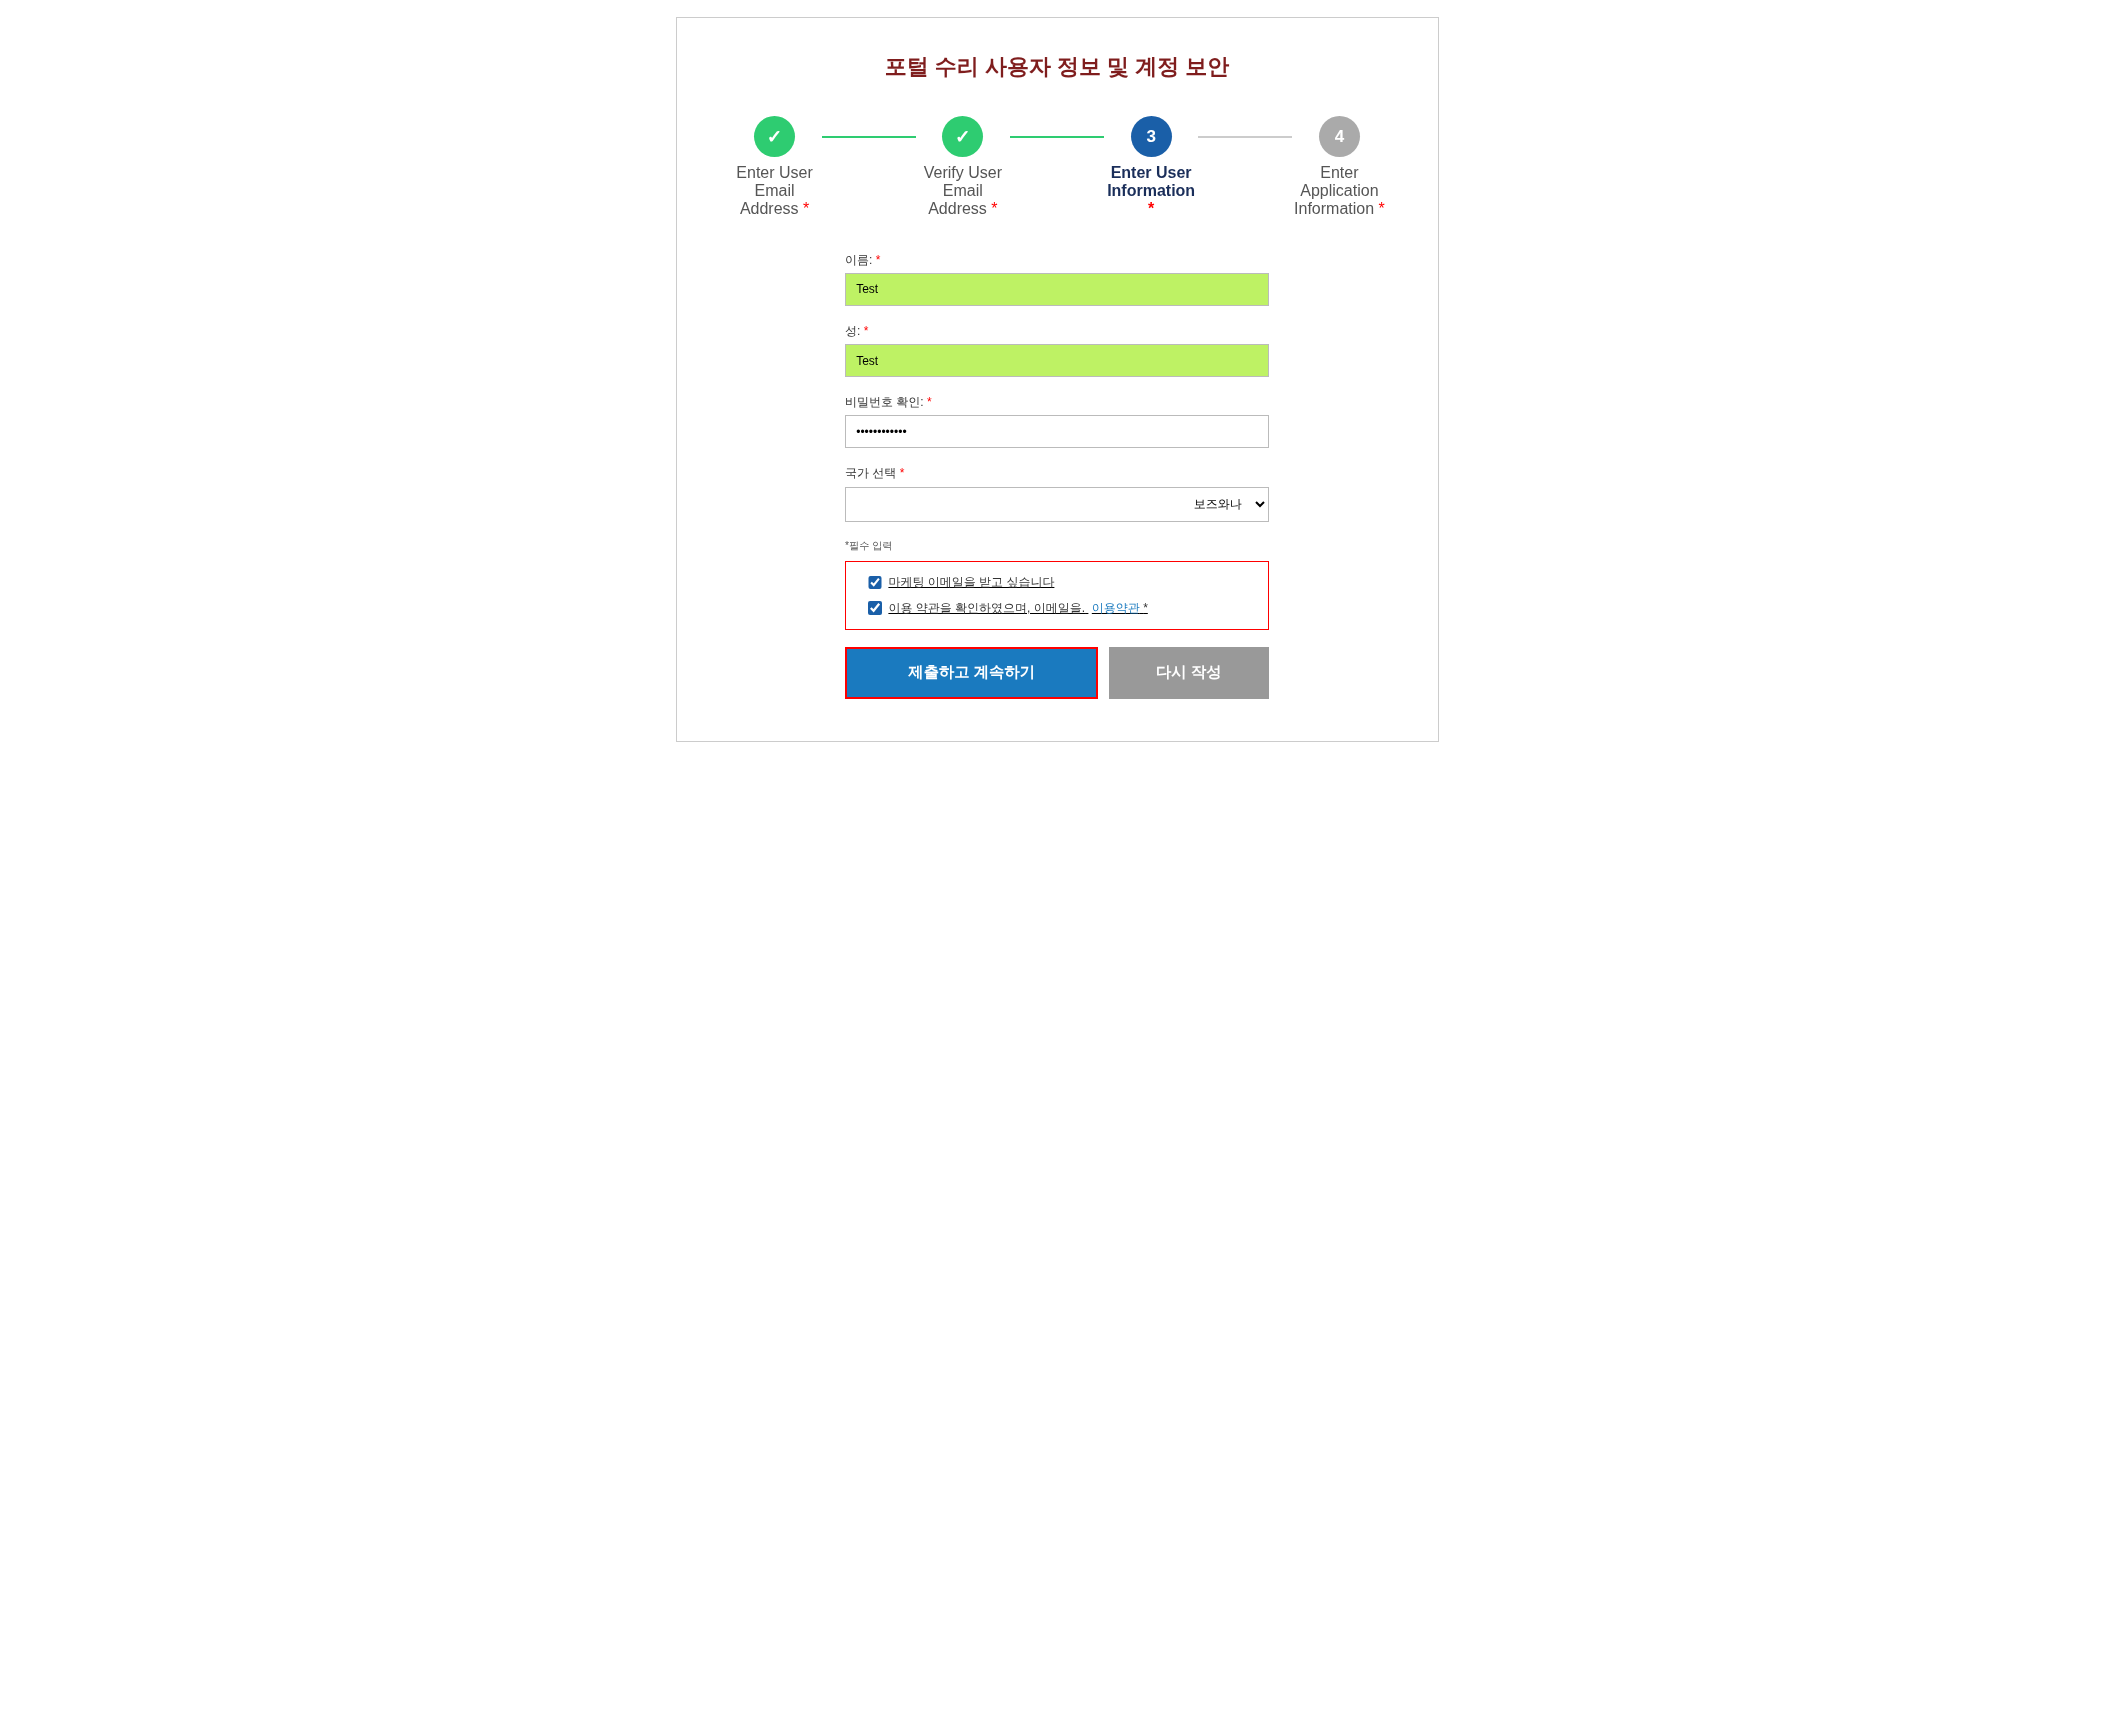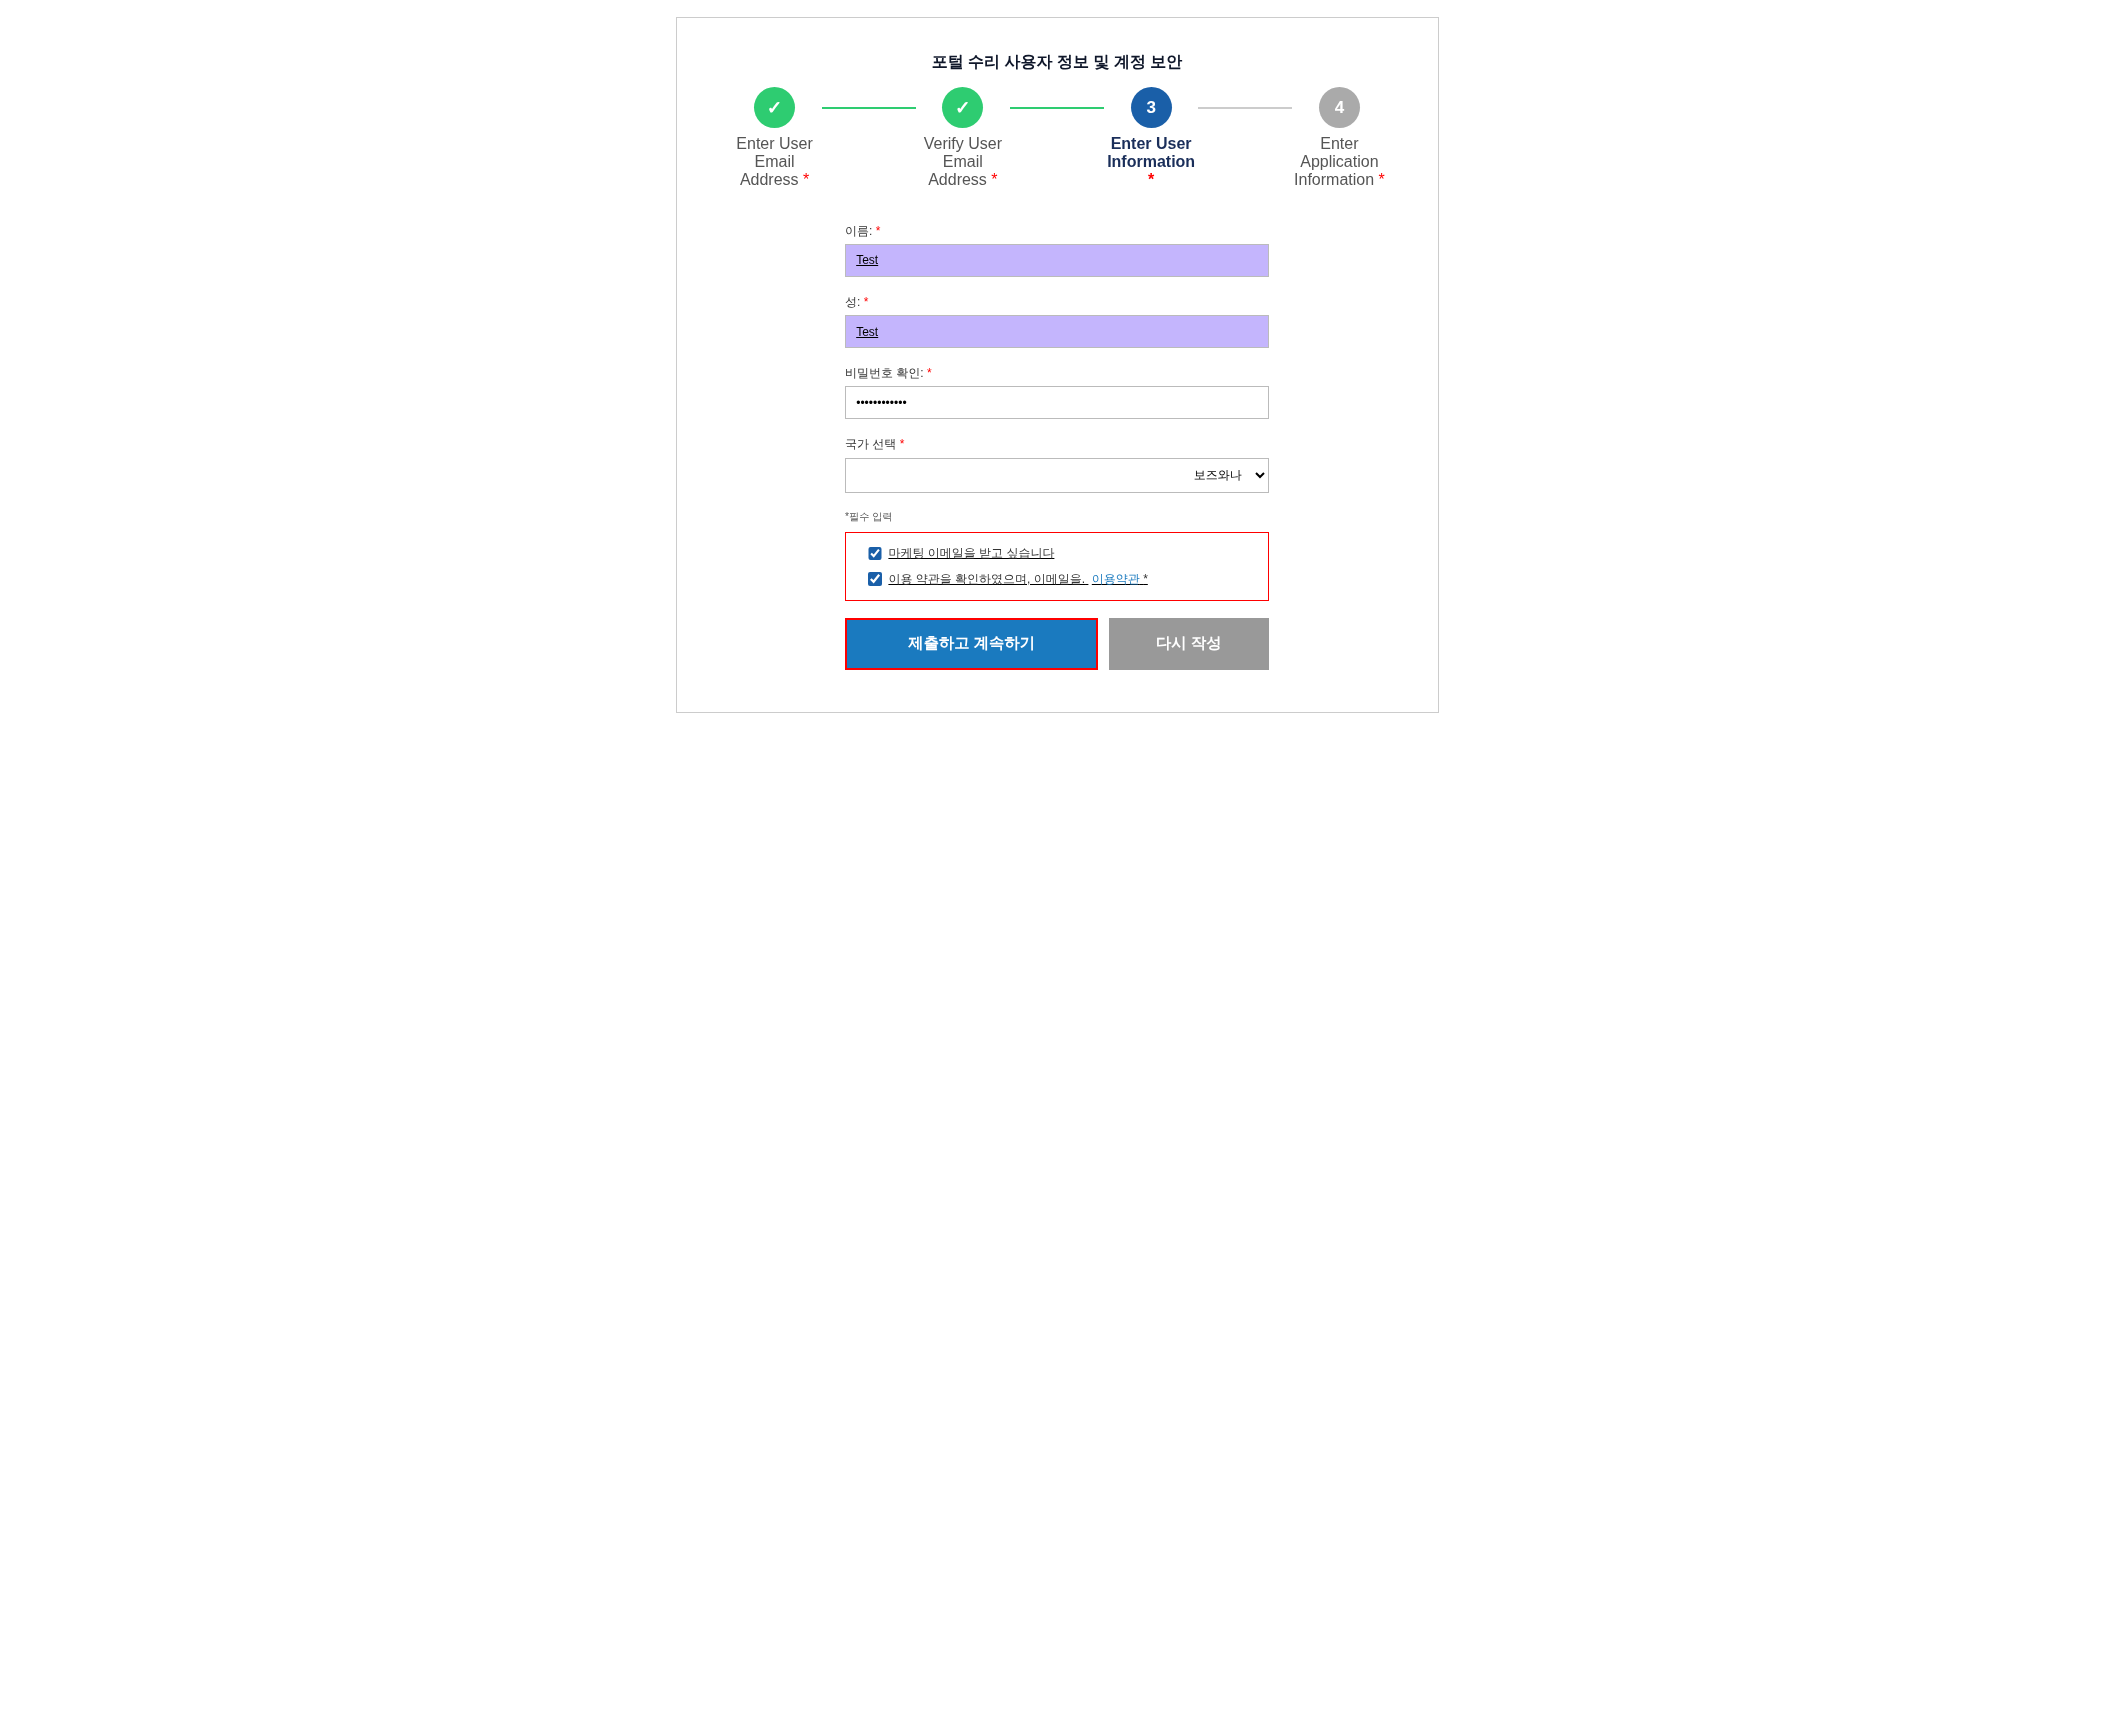--- a/index.html
+++ b/index.html
@@ -14,24 +14,24 @@
     }
     .page-wrapper {
       width: 100%;
       max-width: 763px;
       background: #fff;
       border: 0.8px solid #ccc;
       padding: 34px 51px 42px;
     }
     .page-title {
       text-align: center;
-      font-size: 16px;
-      font-weight: bold;
-      color: #0f172a;
-      margin-bottom: 14px;
+      font-size: 22px;
+      font-weight: bold;
+      color: #7f1d1d;
+      margin-bottom: 34px;
     }
     
     .stepper {
       display: flex;
       align-items: flex-start;
       justify-content: center;
       margin-bottom: 34px;
       position: relative;
     }
     .step-item {
@@ -112,22 +112,21 @@
     .form-input {
       width: 100%;
       padding: 8.5px 10.2px;
       border: 0.8px solid #bbb;
       font-size: 12px;
       font-family: inherit;
       outline: none;
       background: #fff;
     }
     .form-input.filled {
-      background: #c4b5fd;
-      text-decoration: underline;
+      background: #bef264;
     }
     .form-select {
       width: 100%;
       padding: 8.5px 10.2px;
       border: 0.8px solid #bbb;
       font-size: 12px;
       font-family: inherit;
       background: #fff;
       outline: none;
       appearance: auto;

